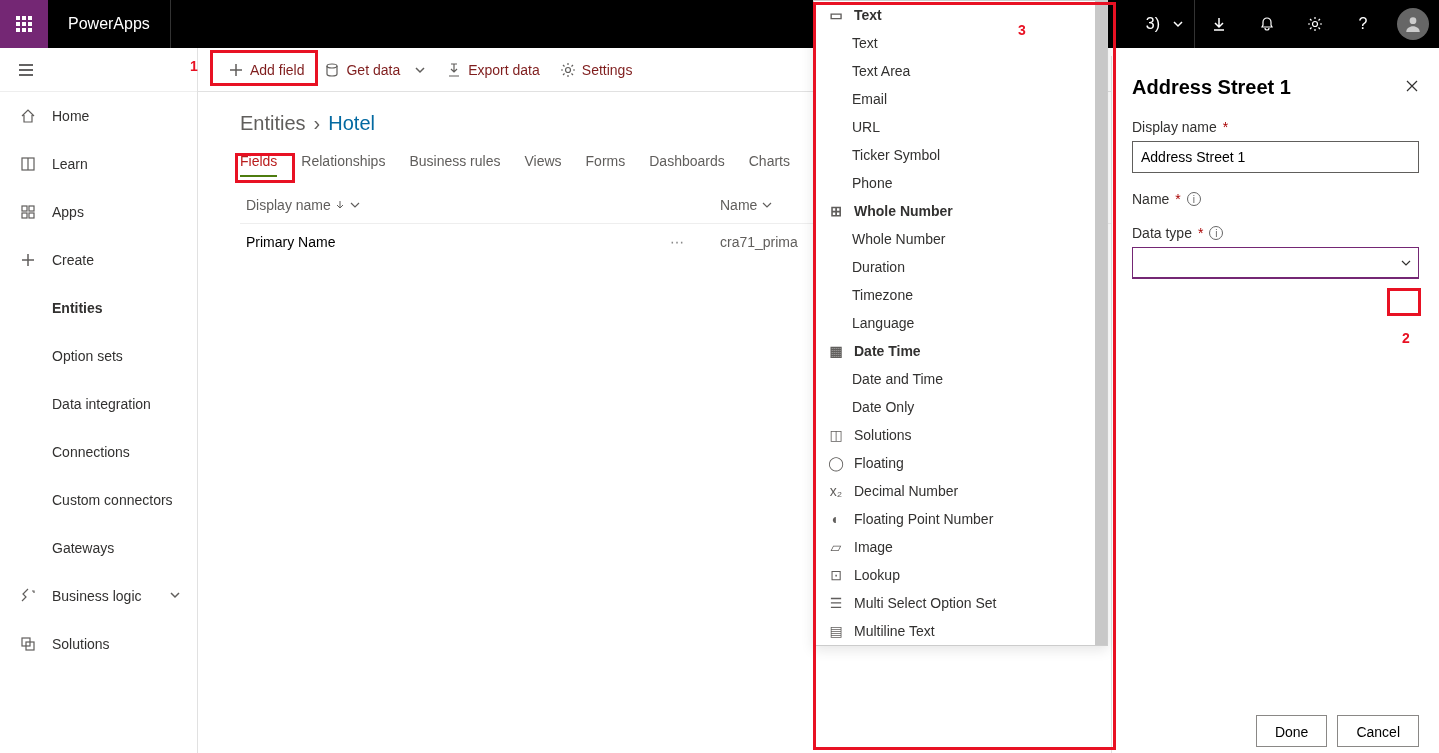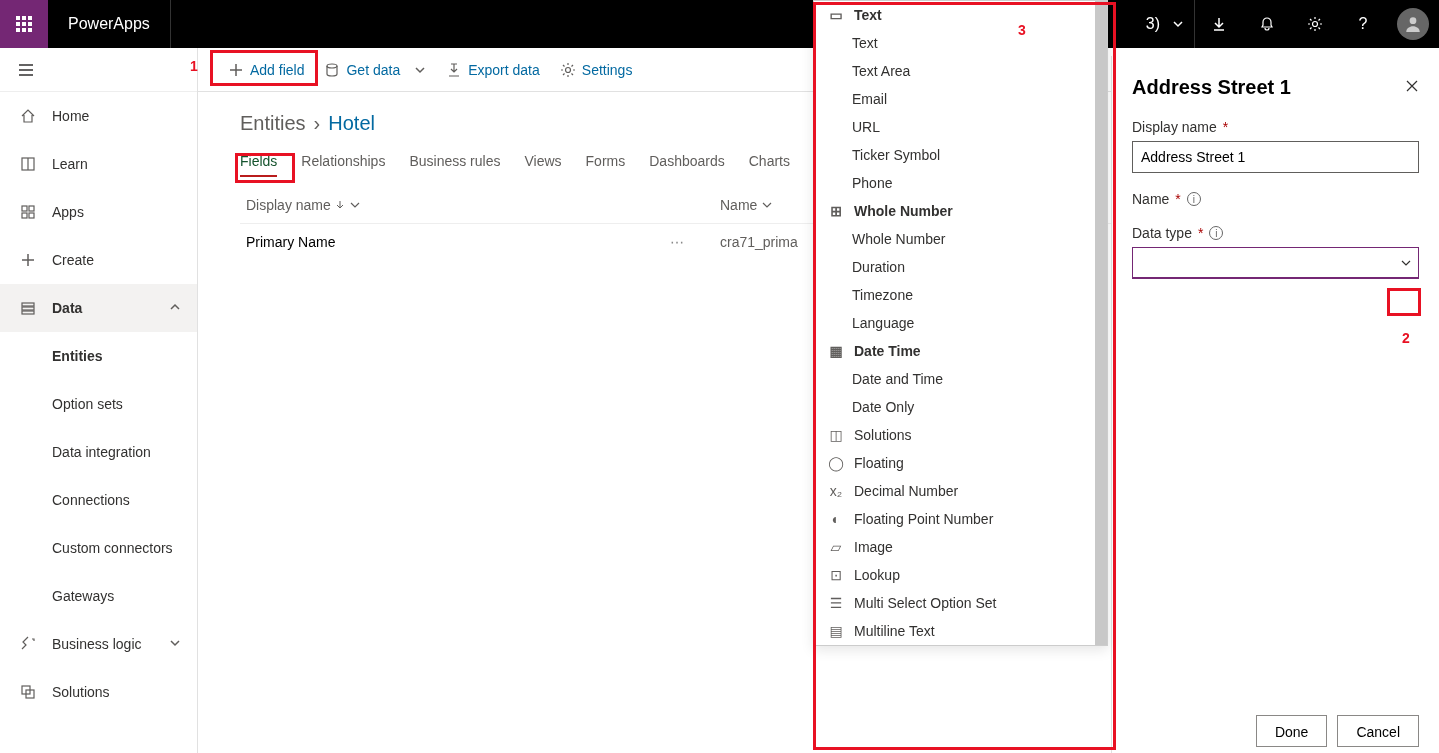--- a/index.html
+++ b/index.html
@@ -22,30 +22,30 @@
 .nav-item{display:flex;align-items:center;height:48px;padding-left:18px;font-size:14px;color:#323130;cursor:pointer;}
 .nav-icon{width:20px;display:flex;justify-content:center;margin-right:14px;color:#323130;}
 .nav-icon svg{stroke:#605e5c;fill:none;}
 .nav-item.active{background:#f3f2f1;font-weight:600;}
 .nav-sub{padding-left:52px;height:48px;display:flex;align-items:center;font-size:14px;color:#323130;cursor:pointer;}
 .nav-sub.active{font-weight:600;}
 .nav-chev{margin-left:auto;margin-right:16px;}
 
 .main{flex:1;display:flex;flex-direction:column;position:relative;}
 .cmdbar{height:44px;border-bottom:1px solid #e1e1e1;display:flex;align-items:center;padding-left:20px;}
-.cmd{display:flex;align-items:center;padding:6px 10px;font-size:14px;color:#0369a1;cursor:pointer;}
+.cmd{display:flex;align-items:center;padding:6px 10px;font-size:14px;color:#7f1d1d;cursor:pointer;}
 .cmd svg{stroke:#605e5c;fill:none;margin-right:6px;}
 .cmd.split-chev{padding:6px 4px;}
 
 .content{padding:20px 42px;}
 .crumb{font-size:20px;color:#605e5c;display:flex;align-items:center;gap:8px;margin-bottom:12px;}
 .crumb .current{color:#0369a1;}
 .tabs{display:flex;gap:24px;border-bottom:0;margin-bottom:10px;}
 .tab{font-size:14px;color:#605e5c;padding:6px 0;cursor:pointer;}
-.tab.active{color:#14532d;border-bottom:2px solid #b91c1c;}
+.tab.active{color:#b91c1c;border-bottom:2px solid #4d7c0f;}
 
 .table-head{display:flex;padding:10px 0;color:#605e5c;font-size:14px;}
 .col-display{width:480px;padding-left:6px;display:flex;align-items:center;gap:4px;}
 .col-name{width:200px;display:flex;align-items:center;gap:4px;}
 .row{display:flex;padding:10px 0;border-top:1px solid #eee;font-size:14px;position:relative;}
 .row .more{position:absolute;left:430px;color:#888;}
 
 .panel{position:absolute;right:0;top:8px;width:328px;height:100%;background:#fff;border-left:1px solid #e1e1e1;padding:20px;}
 .panel-head{display:flex;align-items:center;justify-content:space-between;margin-bottom:20px;}
 .panel-title{font-size:20px;font-weight:600;}
@@ -168,33 +168,20 @@
         <span>Apps</span>
       </div>
     <div class="nav-item">
         <span class="nav-icon">
           <svg width="16" height="16" viewBox="0 0 16 16">
             <path d="M8 2v12M2 8h12" stroke-width="1.5"></path>
           </svg>
         </span>
         <span>Create</span>
       </div>
-    <div class="nav-item active">
-        <span class="nav-icon">
-          <svg width="16" height="16" viewBox="0 0 16 16">
-            <rect x="2" y="3" width="12" height="3" stroke-width="1.2"></rect>
-            <rect x="2" y="7" width="12" height="3" stroke-width="1.2"></rect>
-            <rect x="2" y="11" width="12" height="3" stroke-width="1.2"></rect>
-          </svg>
-        </span>
-        <span>Data</span>
-        <span class="nav-chev"><svg width="12" height="12" viewBox="0 0 12 12">
-            <path d="M2 8l4-4 4 4" stroke="#605e5c" fill="none" stroke-width="1.5"></path>
-          </svg></span>
-      </div>
     <div class="nav-sub active">
         <span>Entities</span>
       </div>
     <div class="nav-sub">
         <span>Option sets</span>
       </div>
     <div class="nav-sub">
         <span>Data integration</span>
       </div>
     <div class="nav-sub">

